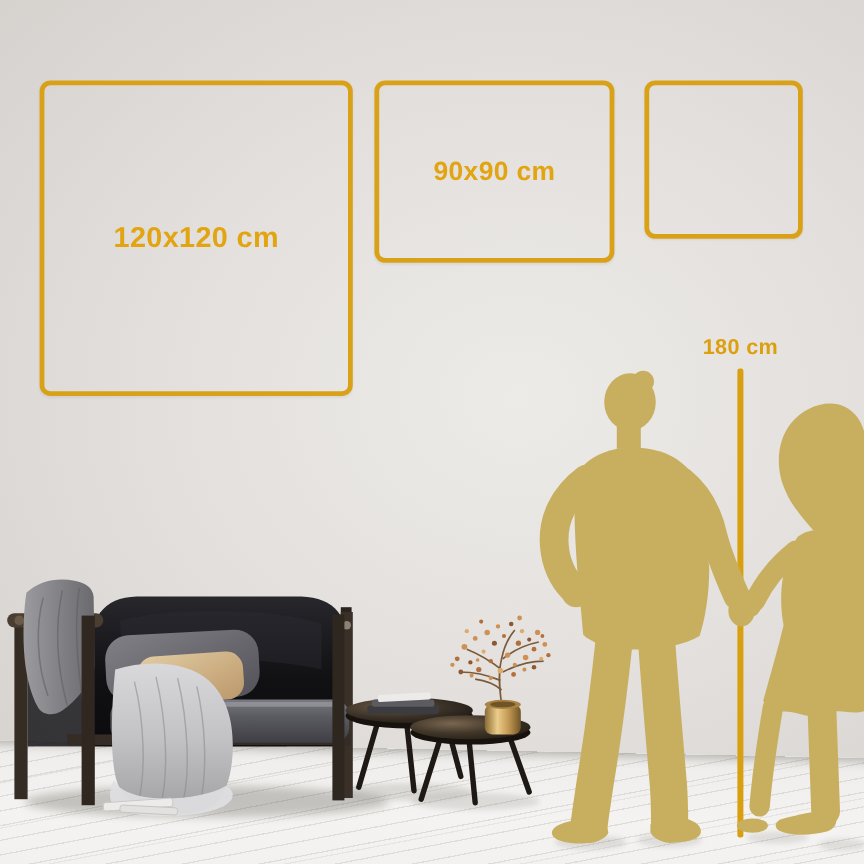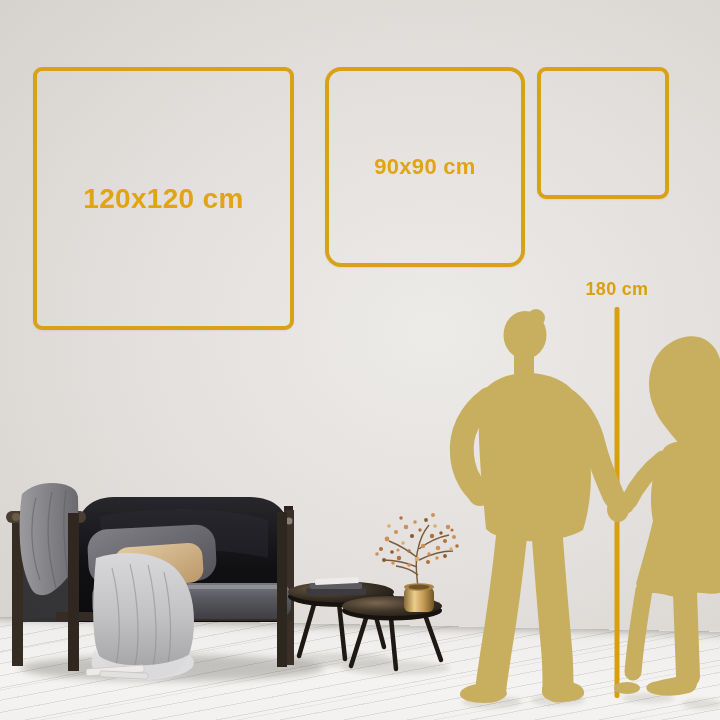--- a/index.html
+++ b/index.html
@@ -12,23 +12,23 @@
          background:
            repeating-linear-gradient(168deg, rgba(120,114,106,.17) 0 1px, transparent 1px 12px),
            repeating-linear-gradient(168deg, rgba(120,114,106,.10) 0 1px, transparent 1px 37px),
            linear-gradient(180deg,#EEEDEB 0%,#F4F3F1 40%,#F1F0EE 100%);
          box-shadow: inset 0 7px 9px -5px rgba(96,90,82,.45);}
   .frame{position:absolute;box-sizing:border-box;border:4px solid #D9A118;border-radius:9px;
          display:flex;align-items:center;justify-content:center;z-index:1;
          box-shadow:0 1px 2px rgba(0,0,0,.06);}
   .frame .lbl{font-weight:bold;color:#E2A411;letter-spacing:.3px;}
   #f120{left:33px;top:67px;width:261px;height:263px;}
-  #f90 {left:325px;top:67px;width:200px;height:200px;border-radius:16px;}
+  #f90 {left:312px;top:67px;width:200px;height:152px;}
   #f60 {left:537px;top:67px;width:132px;height:132px;}
-  #f120 .lbl{font-size:28px;}
+  #f120 .lbl{font-size:24px;}
   #f90 .lbl{font-size:22px;}
   #f60 .lbl{font-size:21px;}
   .ruler-label{position:absolute;left:552px;top:279px;width:130px;text-align:center;
          font-weight:bold;font-size:18px;color:#DCA00E;z-index:1;letter-spacing:.3px;}
   svg.scene{position:absolute;inset:0;z-index:2;}
 </style>
 </head>
 <body>
 
 <div class="stage">

